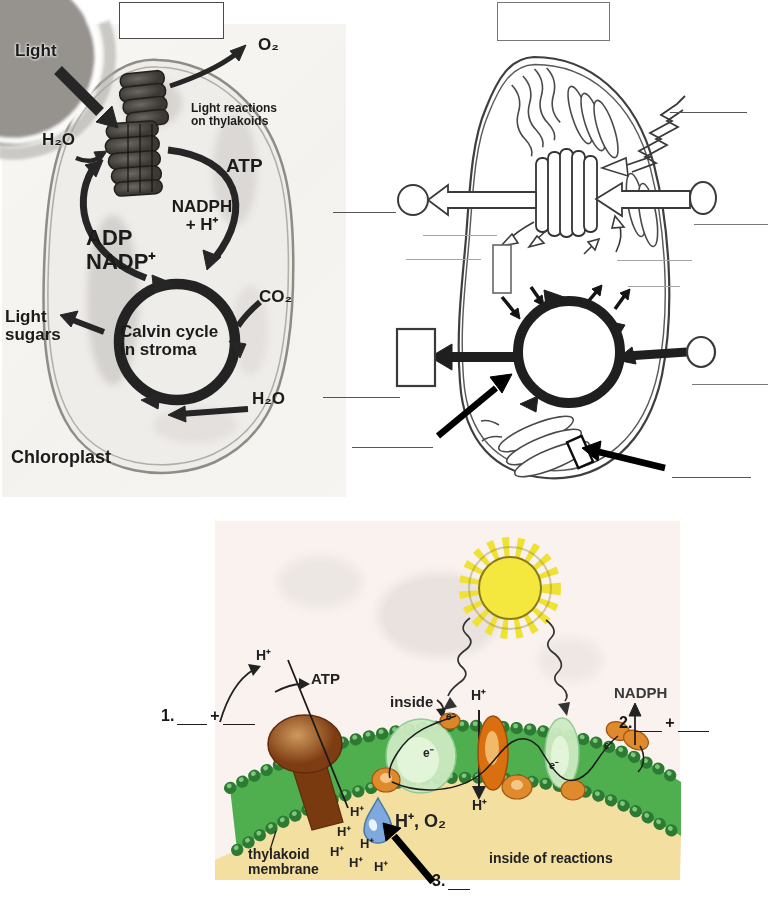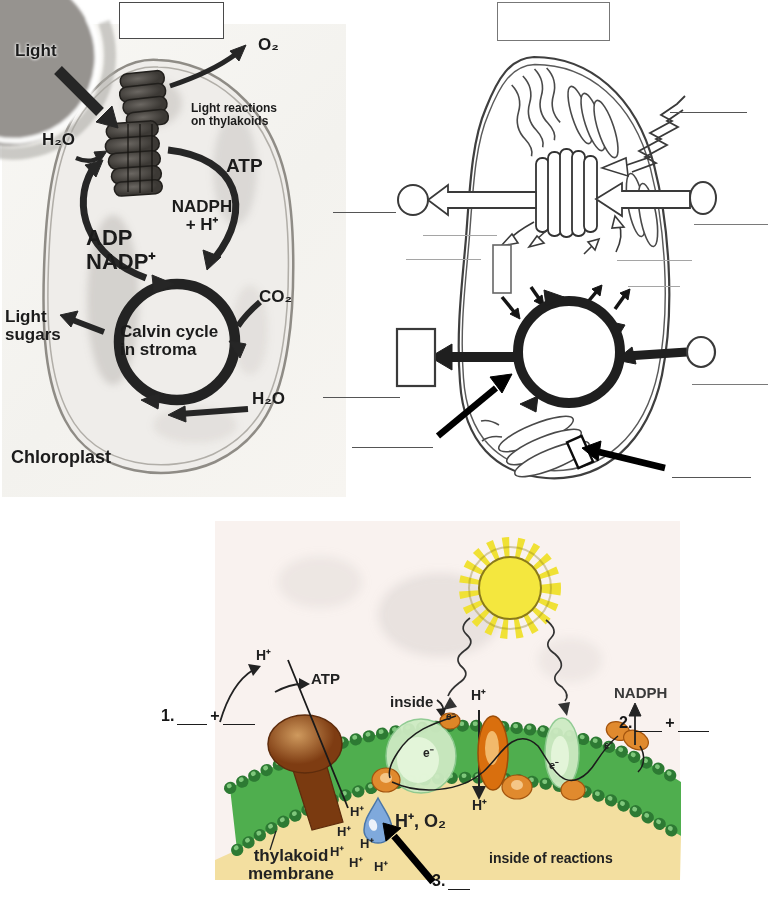--- a/index.html
+++ b/index.html
@@ -335,21 +335,21 @@
 <span class="lblC" style="left:423px;top:747px;font-size:12px;">e⁻</span>
 <span class="lblC" style="left:549px;top:760px;font-size:11px;">e⁻</span>
 <span class="lblC" style="left:604px;top:741px;font-size:10px;">e⁻</span>
 <span class="lblC" style="left:395px;top:812px;font-size:18px;">H⁺, O₂</span>
 <span class="lblC" style="left:350px;top:805px;font-size:13px;">H⁺</span>
 <span class="lblC" style="left:337px;top:825px;font-size:13px;">H⁺</span>
 <span class="lblC" style="left:360px;top:837px;font-size:13px;">H⁺</span>
 <span class="lblC" style="left:330px;top:845px;font-size:13px;">H⁺</span>
 <span class="lblC" style="left:349px;top:856px;font-size:13px;">H⁺</span>
 <span class="lblC" style="left:374px;top:860px;font-size:13px;">H⁺</span>
-<span class="lblC" style="left:248px;top:847px;font-size:17px;text-align:center;">thylakoid
+<span class="lblC" style="left:248px;top:847px;font-size:14px;text-align:left;">thylakoid
 membrane</span>
 <span class="lblC" style="left:489px;top:851px;font-size:14px;">inside of reactions</span>
 
 <div class="qrow" style="left:161px;top:707px;">
   <span>1.</span>
     <span class="ublank" style="width:30px;"></span>
     <span>+</span>
     <span class="ublank" style="width:32px;"></span>
 </div>
 <div class="qrow" style="left:619px;top:714px;">

